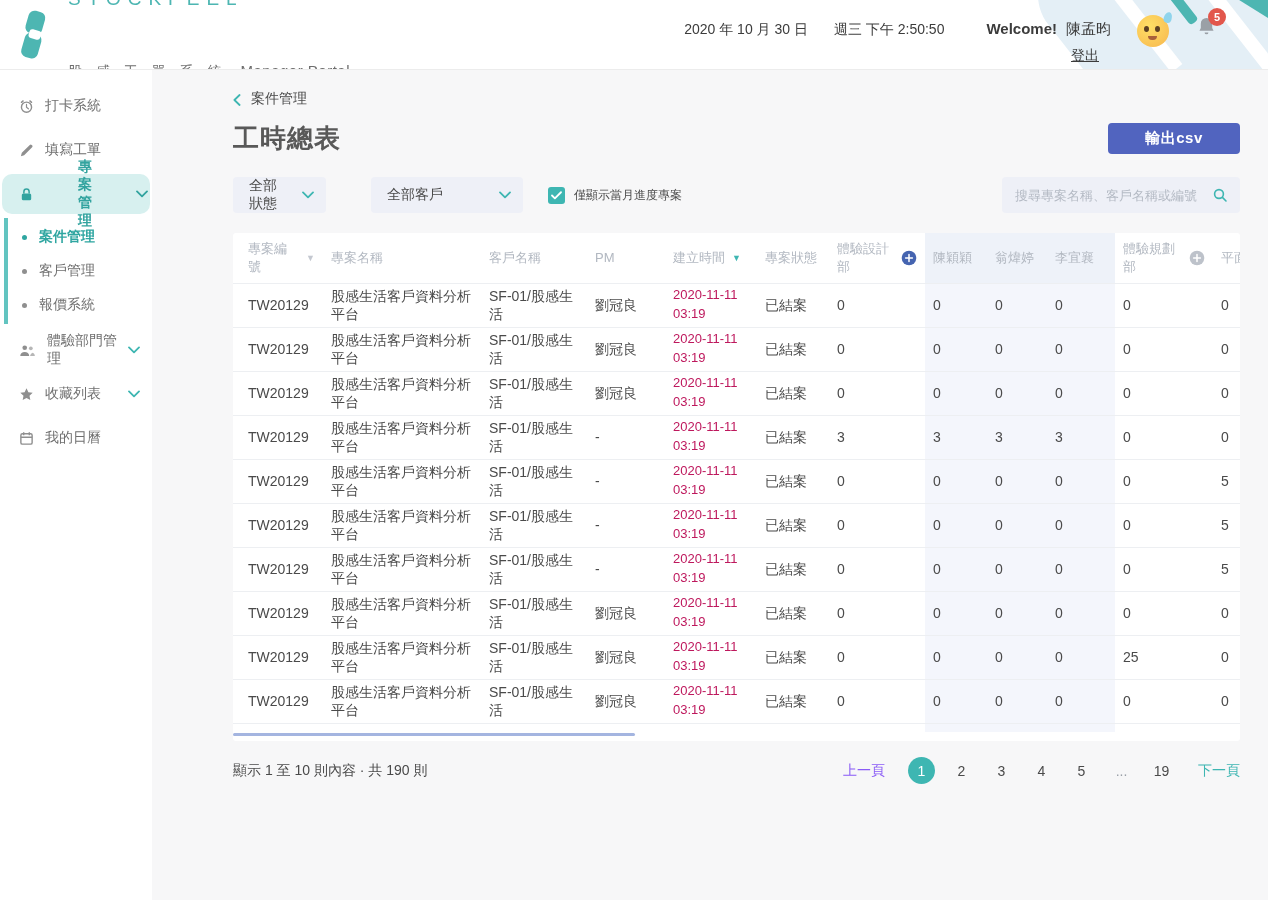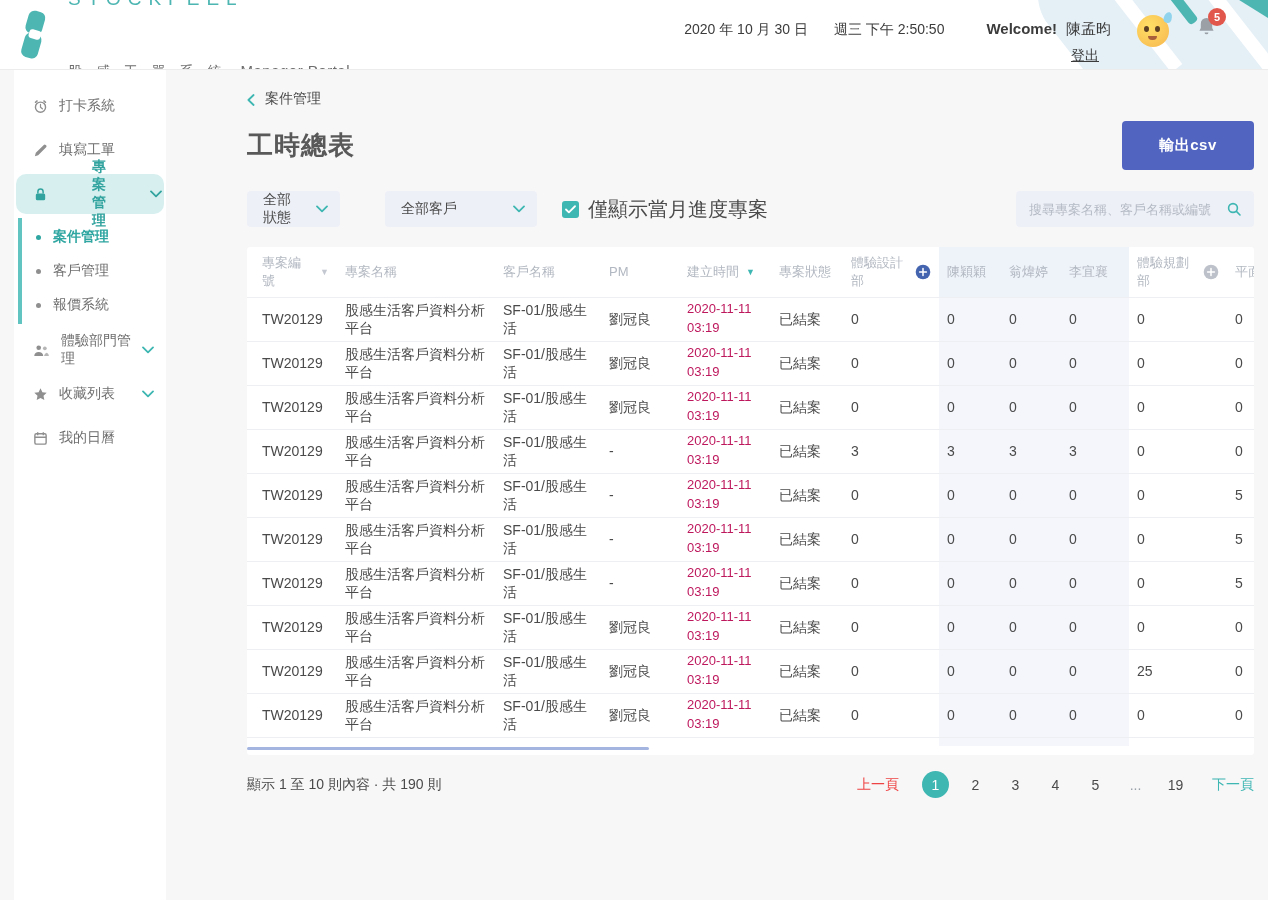--- a/index.html
+++ b/index.html
@@ -46,55 +46,55 @@
   .avatar .sweat { position:absolute; right:-3px; top:-3px; width:8px; height:11px;
     background:#8fd4ec; border-radius:50% 50% 50% 50% / 62% 62% 38% 38%; transform:rotate(18deg); }
 
   .bell-wrap { position:relative; margin-top:-1px; cursor:pointer; }
   .badge { position:absolute; top:-8px; right:-10px; min-width:18px; height:18px; border-radius:50%;
     background:#e2574c; color:#fff; font-size:11px; font-weight:700; display:flex;
     align-items:center; justify-content:center; }
 
   
   .shell { display:flex; height:830px; }
-  .sidebar { width:152px; background:#fff; padding-top:12px; flex:none;margin-left:14px; }
+  .sidebar { width:152px; background:#fff; padding-top:12px; flex:none; }
   .side-item { display:flex; align-items:center; gap:11px; height:40px; margin:4px 2px;
     padding:0 10px 0 17px; border-radius:10px; font-size:14px; color:#6f6f6f; cursor:pointer; }
   .side-item .icn { color:#8f8f8f; display:flex; align-items:center; }
   .side-item .chev { margin-left:auto; color:#3eb6b2; display:flex; }
   .side-item.active { background:#d7f0ef; color:#32a39f; font-weight:700;gap:44px; }
   .side-item.active .icn { color:#32a39f; }
   .submenu { margin:2px 0 6px 4px; border-left:4px solid #62c4c0; padding:2px 0; }
   .sub-item { display:flex; align-items:center; gap:12px; height:34px; padding-left:14px;
     font-size:14px; color:#6f6f6f; cursor:pointer; }
   .sub-item .bullet { width:5px; height:5px; border-radius:50%; background:#8f8f8f; flex:none; }
   .sub-item.active { color:#2fa6a1; font-weight:700; }
   .sub-item.active .bullet { background:#2fa6a1; }
 
   
   .main { flex:1; padding:0 28px 0 81px; }
   .breadcrumb { margin-top:20px; display:flex; align-items:center; gap:10px; font-size:14px;
     color:#4a4a4a; cursor:pointer; width:max-content; }
   .breadcrumb .bc-ic { color:#3eb6b2; display:flex; margin-top:1px; }
   .title-row { margin-top:13px; display:flex; align-items:center; justify-content:space-between; }
   .page-title { font-size:26px; color:#595959; font-weight:700; letter-spacing:1px; }
-  .export-btn { width:132px; height:49px; background:#5164bf; color:#fff; border:none;
+  .export-btn { width:132px; height:31px; background:#5164bf; color:#fff; border:none;
     border-radius:4px; font-size:15px; font-weight:600; cursor:pointer;
     font-family:inherit; letter-spacing:0.5px; }
 
   .filter-row { margin-top:21px; display:flex; align-items:center; }
   .dropdown { height:36px; background:#eef0f7; border-radius:4px; display:flex; align-items:center;
     padding:0 12px 0 16px; font-size:14px; color:#4a4a4a; cursor:pointer; }
   .dropdown .dd-chev { color:#3eb6b2; display:flex; margin-left:auto; padding-left:12px; }
   .dd-status { width:93px; margin-right:45px;justify-content:space-between; }
   .dd-client { width:152px; margin-right:25px; }
   .chk-wrap { display:flex; align-items:center; gap:9px; cursor:pointer; }
   .checkbox { width:17px; height:17px; border-radius:3px; background:#3eb6b2; display:flex;
     align-items:center; justify-content:center; }
-  .chk-label { font-size:20px; color:#4a4a4a; }
+  .chk-label { font-size:12px; color:#4a4a4a; }
   .searchbox { margin-left:auto; width:238px; height:36px; background:#eef0f7; border-radius:4px;
     display:flex; align-items:center; padding:0 12px 0 13px; }
   .searchbox input { flex:1; border:none; background:transparent; outline:none; font-size:13px;
     color:#4a4a4a; font-family:inherit; min-width:0; }
   .searchbox input::placeholder { color:#b4bac4; }
   .searchbox .s-ic { color:#3eb6b2; display:flex; cursor:pointer; }
 
   
   .table-wrap { margin-top:20px; width:1007px; background:#fff; border-radius:3px; overflow:hidden; }
   table { border-collapse:collapse; table-layout:fixed; width:1060px; }
@@ -117,21 +117,21 @@
   th.hl-h { background:#eef2f9; }
   td.hl { background:#f4f6fc; }
   .created { font-size:13px; color:#be185d; line-height:1.45; }
   tr.pad-row td { height:9px; border-top:1px solid #edeff2; padding:0; }
   .hscroll { width:402px; height:3px; background:#a4b5e0; border-radius:3px; margin:1px 0 5px 0; cursor:pointer; }
 
   
   .footer-row { margin-top:16px; width:1007px; display:flex; align-items:center; }
   .results-summary { font-size:14px; color:#4a4a4a; }
   .pagination { margin-left:auto; display:flex; align-items:center; gap:13px; }
-  .page-prev { font-size:14px; color:#ef4444; margin-right:10px; cursor:default; }
+  .page-prev { font-size:14px; color:#8b5cf6; margin-right:10px; cursor:default; }
   .page-num { min-width:27px; height:27px; display:flex; align-items:center; justify-content:center;
     font-size:14px; color:#4a4a4a; cursor:pointer; border-radius:50%; }
   .page-num.current { background:#3eb6b2; color:#fff; }
   .page-num.dots { cursor:default; color:#9aa0a8; }
   .page-next { font-size:14px; color:#3eb6b2; margin-left:10px; cursor:pointer; }
 </style>
 </head>
 <body>
 
 <header class="topbar">

